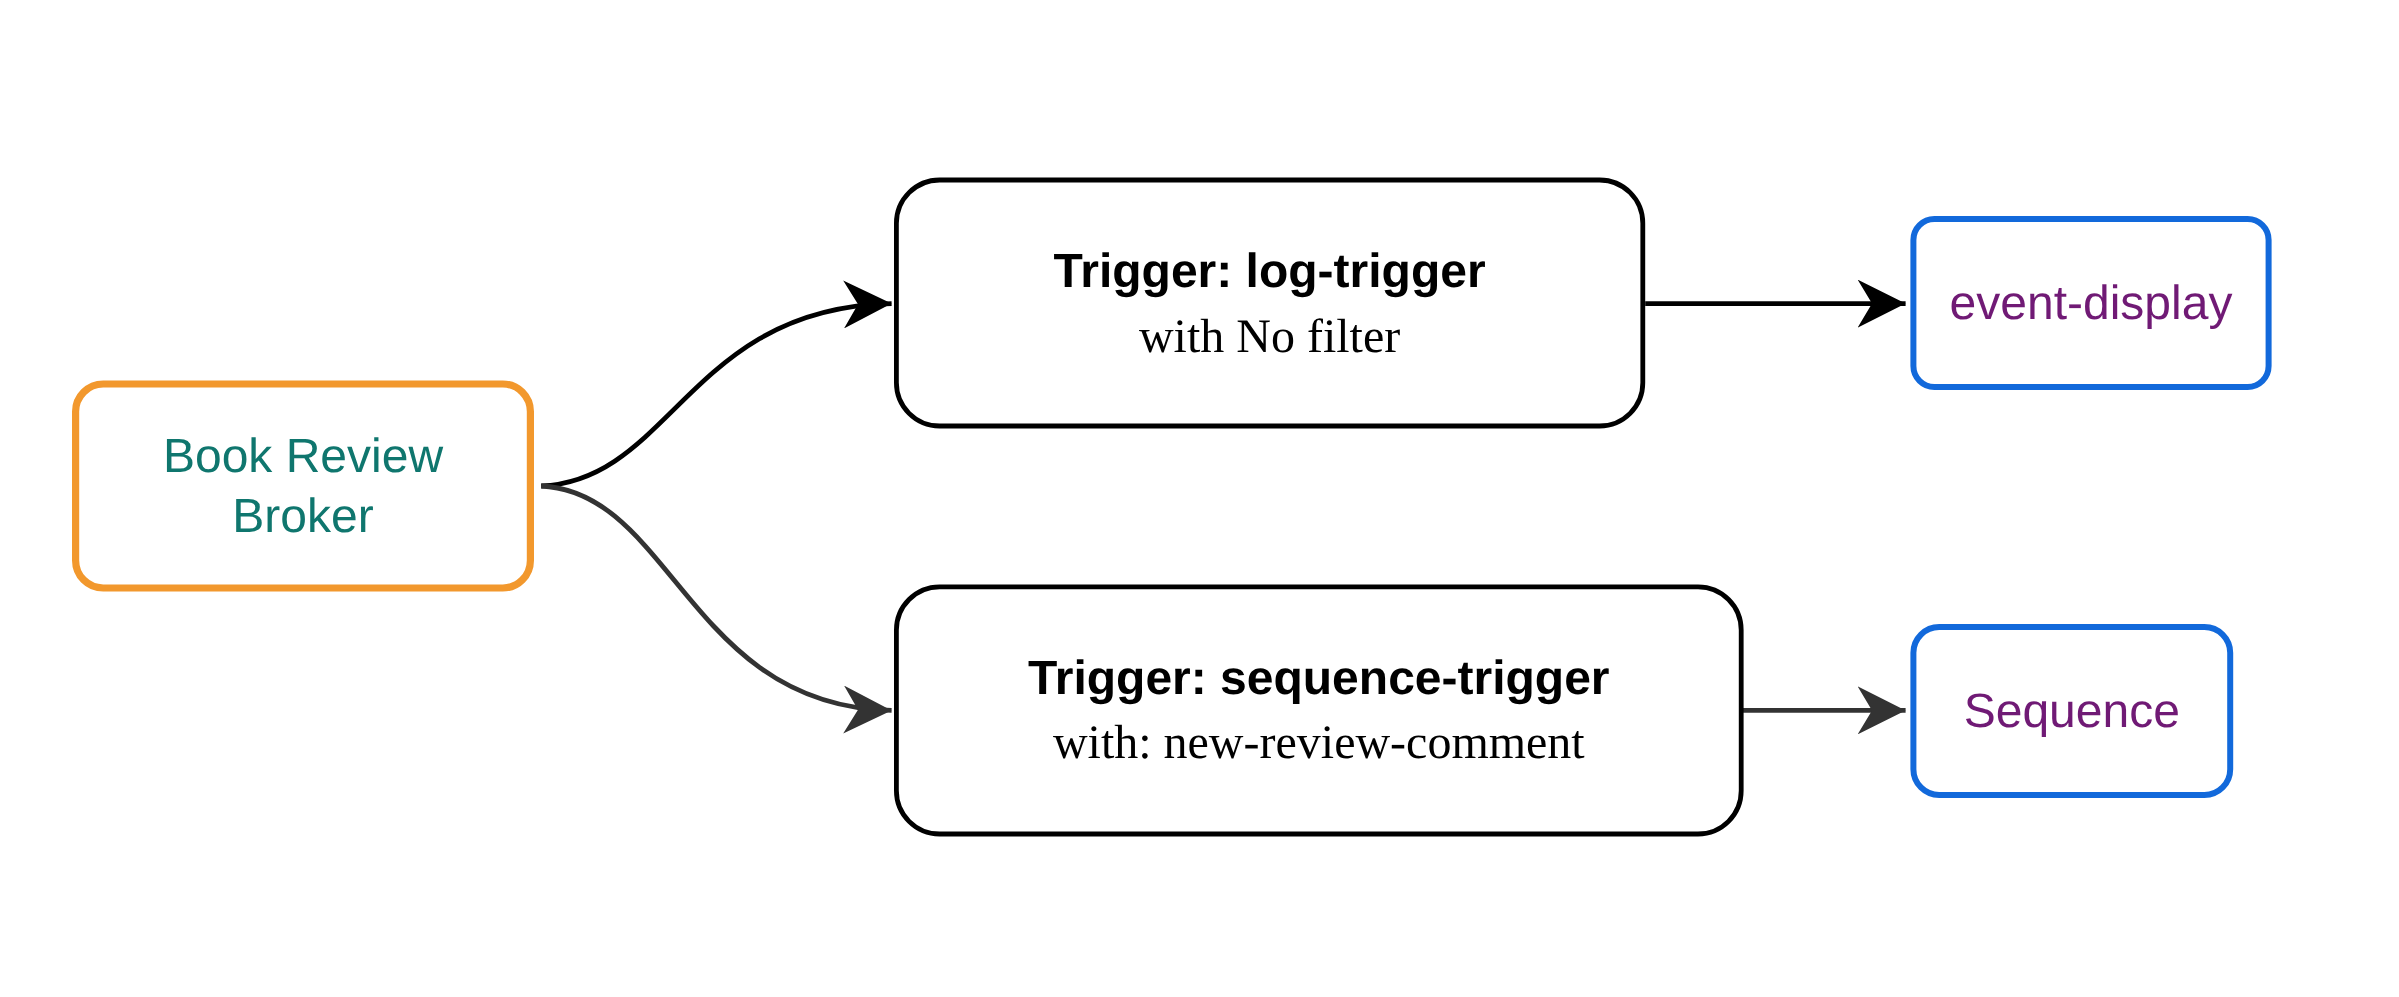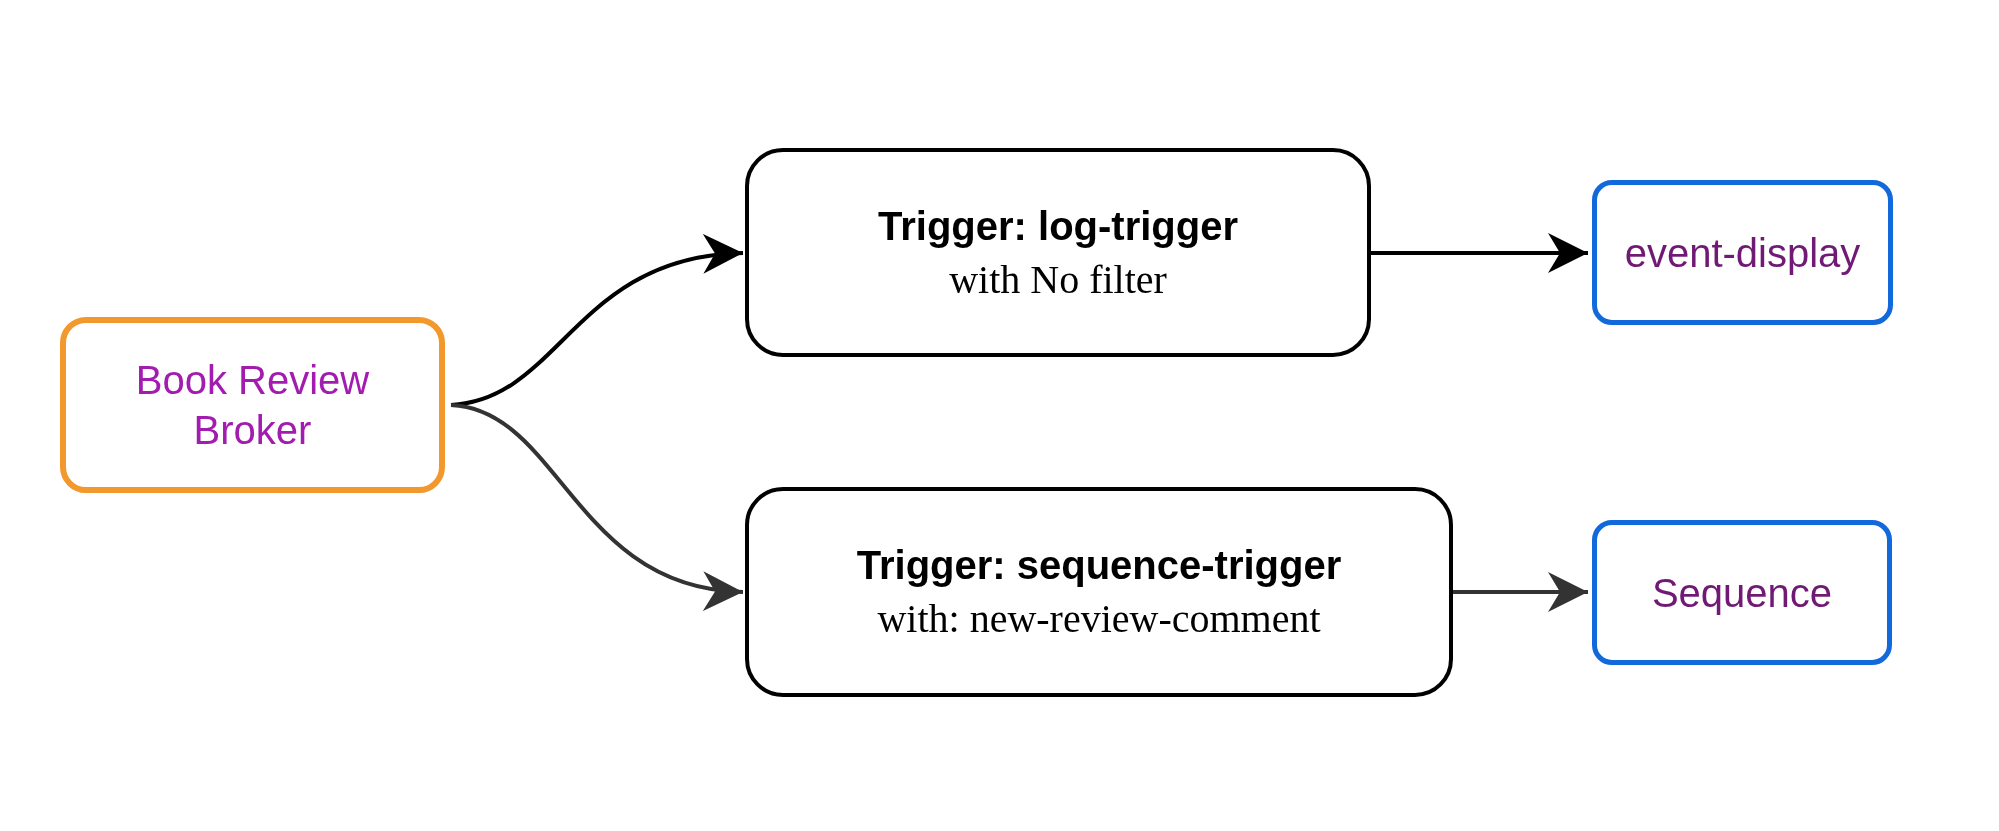--- a/index.html
+++ b/index.html
@@ -30,21 +30,21 @@
     justify-content: center;
     text-align: center;
     background: #ffffff;
     box-sizing: border-box;
   }
   .node-broker {
     left: 60px; top: 317px;
     width: 385px; height: 176px;
     border: 6px solid #F2982D;
     border-radius: 26px;
-    color: #a21caf;
+    color: #0f766e;
     font-size: 40px;
     line-height: 50px;
   }
   .node-broker .wrap-label {
     display: block;
     max-width: 270px;
   }
   .node-trigger {
     border: 4px solid #000000;
     border-radius: 38px;
@@ -68,21 +68,21 @@
     color: #701a75;
     font-size: 40px;
     line-height: 46px;
   }
   .node-service-top {
     left: 1592px; top: 180px;
     width: 301px; height: 145px;
   }
   .node-service-bottom {
     left: 1592px; top: 520px;
-    width: 300px; height: 145px;
+    width: 269px; height: 145px; border-radius: 24px;
   }
   .edge {
     fill: none;
     stroke-width: 4px;
   }
 </style>
 </head>
 <body>
 
 <div class="canvas">

